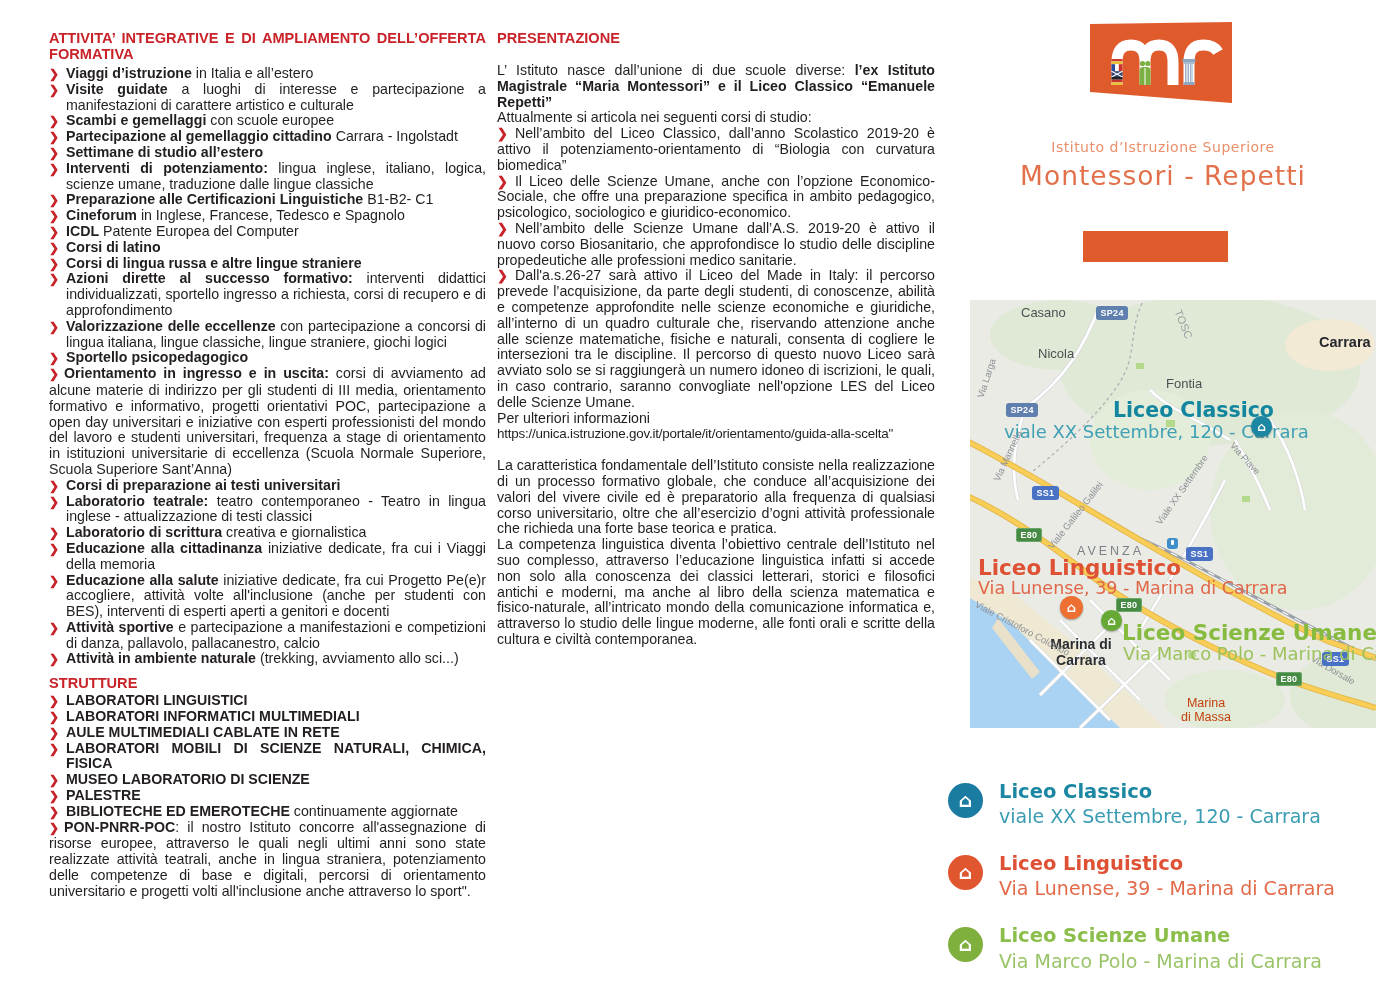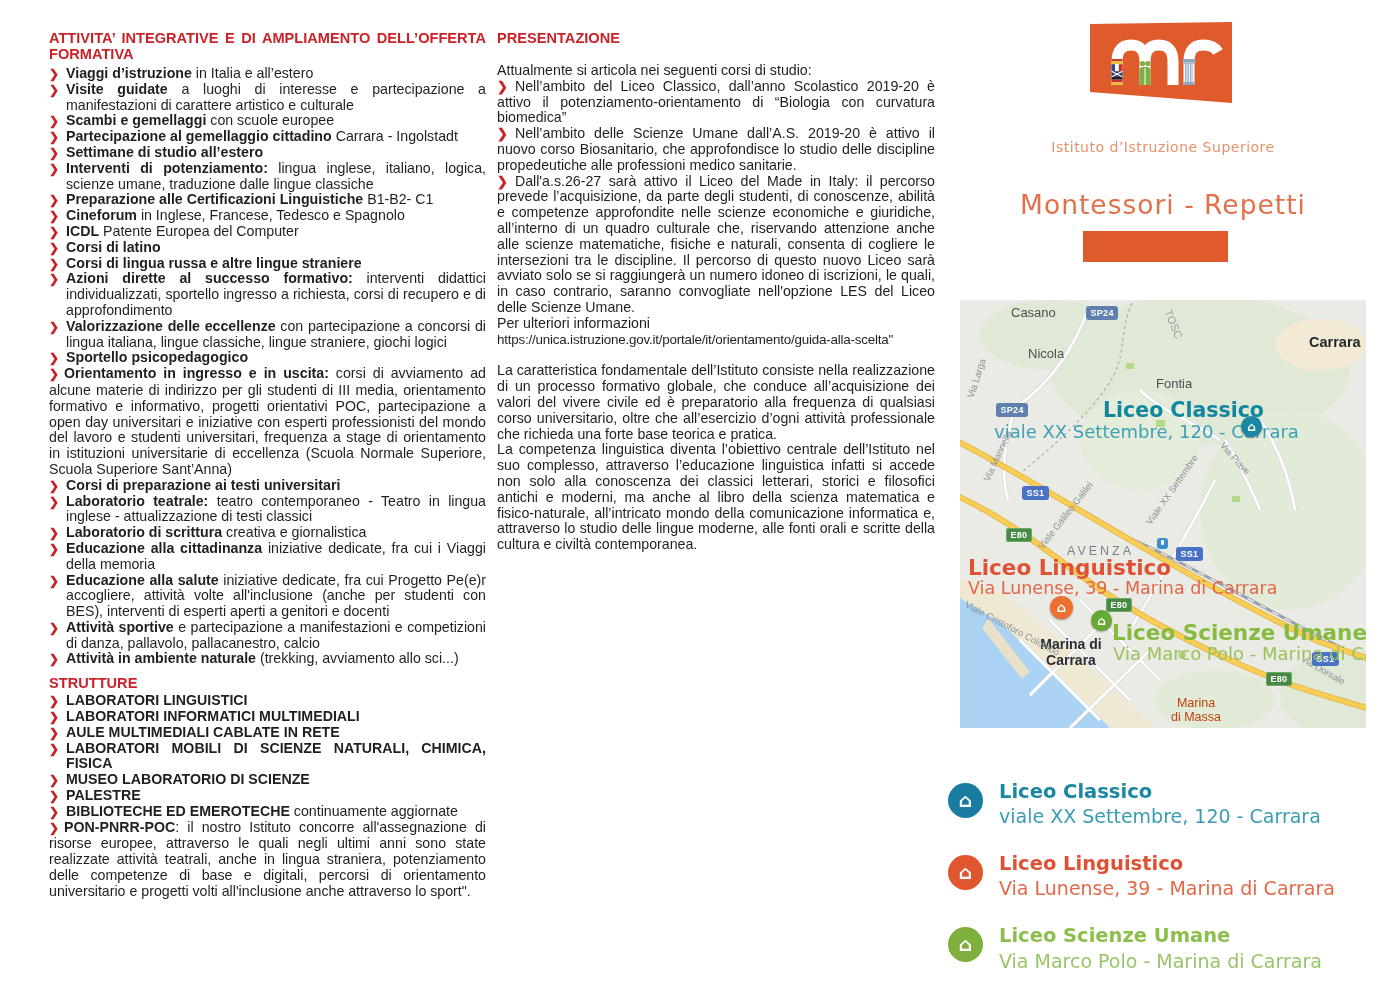--- a/index.html
+++ b/index.html
@@ -23,25 +23,25 @@
   .col-mid .mlist li{padding-left:0;}
   .col-mid .mlist .chev{position:static;margin-right:7px;font-size:13px;}
   .url{font-size:13.4px;letter-spacing:-0.2px;text-align:left !important;}
   .noj{text-align:left !important;}
   .mid-gap{height:16px;}
   
   .col-right{position:absolute;left:948px;top:0;width:449px;height:990px;}
   .brand1{position:absolute;left:0;top:139px;width:430px;text-align:center;
           font-family:"DejaVu Sans",sans-serif;font-size:14px;letter-spacing:0.5px;color:#e9906b;}
   .brand2{position:absolute;left:0;top:160px;width:430px;text-align:center;
-          font-family:"DejaVu Sans",sans-serif;font-size:26.5px;letter-spacing:1px;color:#e2714b;margin-top:29px;}
+          font-family:"DejaVu Sans",sans-serif;font-size:26.5px;letter-spacing:1px;color:#e2714b;}
   .brand-bar{position:absolute;left:135px;top:231px;width:145px;height:31px;background:#df5b2c;}
   .logo-wrap{position:absolute;left:142px;top:22px;width:142px;height:82px;}
   
-  .map{position:absolute;left:12px;top:300px;width:406px;height:428px;background:#e9ebe4;overflow:hidden;}
+  .map{position:absolute;left:22px;top:300px;width:406px;height:428px;background:#e9ebe4;overflow:hidden;}
   .map svg.bg{position:absolute;left:0;top:0;}
   .town{position:absolute;font-size:13px;color:#4c5054;white-space:nowrap;}
   .town.big{font-weight:700;font-size:14.5px;color:#23262a;}
   .town.ctr{text-align:center;line-height:1.15;}
   .town.md{font-weight:700;font-size:14px;color:#2a2d31;}
   .town.mm{font-size:12.5px;color:#c2410c;}
   .avenza{position:absolute;font-size:12.5px;letter-spacing:3px;color:#7c8187;}
   .street{position:absolute;font-size:9.5px;color:#8d9196;white-space:nowrap;transform-origin:left center;}
   .badge{position:absolute;font-weight:700;font-size:9px;line-height:1;color:#fff;
          padding:2.5px 4.5px;border-radius:3px;letter-spacing:0.3px;}
@@ -195,29 +195,33 @@
         </li>
 
         <li class="flush">
           <span class="chev">❯</span><span class="b">PON-PNRR-POC</span><span>: il nostro Istituto concorre all'assegnazione di risorse europee, attraverso le quali negli ultimi anni sono state realizzate attività teatrali, anche in lingua straniera, potenziamento delle competenze di base e digitali, percorsi di orientamento universitario e progetti volti all'inclusione anche attraverso lo sport".</span>
         </li>
       </ul>
   </div>
 
   <div class="col col-mid copy">
     <div class="red-h single">PRESENTAZIONE</div>
+    <p><span>L’ Istituto nasce dall’unione di due scuole diverse: </span><span class="b">l’ex Istituto Magistrale “Maria Montessori” e il Liceo Classico “Emanuele Repetti”</span></p>
     <p class="noj">Attualmente si articola nei seguenti corsi di studio:</p>
     <ul class="list mlist">
 
 
         <li class="flush">
           <span class="chev">❯</span><span>Nell’ambito del Liceo Classico, dall’anno Scolastico 2019-20 è attivo il potenziamento-orientamento di “Biologia con curvatura biomedica”</span>
         </li>
 
 
+        <li class="flush">
+          <span class="chev">❯</span><span>Il Liceo delle Scienze Umane, anche con l’opzione Economico-Sociale, che offre una preparazione specifica in ambito pedagogico, psicologico, sociologico e giuridico-economico.</span>
+        </li>
 
         <li class="flush">
           <span class="chev">❯</span><span>Nell’ambito delle Scienze Umane dall’A.S. 2019-20 è attivo il nuovo corso Biosanitario, che approfondisce lo studio delle discipline propedeutiche alle professioni medico sanitarie.</span>
         </li>
 
         <li class="flush">
           <span class="chev">❯</span><span>Dall'a.s.26-27 sarà attivo il Liceo del Made in Italy: il percorso prevede l’acquisizione, da parte degli studenti, di conoscenze, abilità e competenze approfondite nelle scienze economiche e giuridiche, all’interno di un quadro culturale che, riservando attenzione anche alle scienze matematiche, fisiche e naturali, consenta di cogliere le intersezioni tra le discipline. Il percorso di questo nuovo Liceo sarà avviato solo se si raggiungerà un numero idoneo di iscrizioni, le quali, in caso contrario, saranno convogliate nell'opzione LES del Liceo delle Scienze Umane.</span>
         </li>
       </ul>
     <p class="noj">Per ulteriori informazioni</p>

